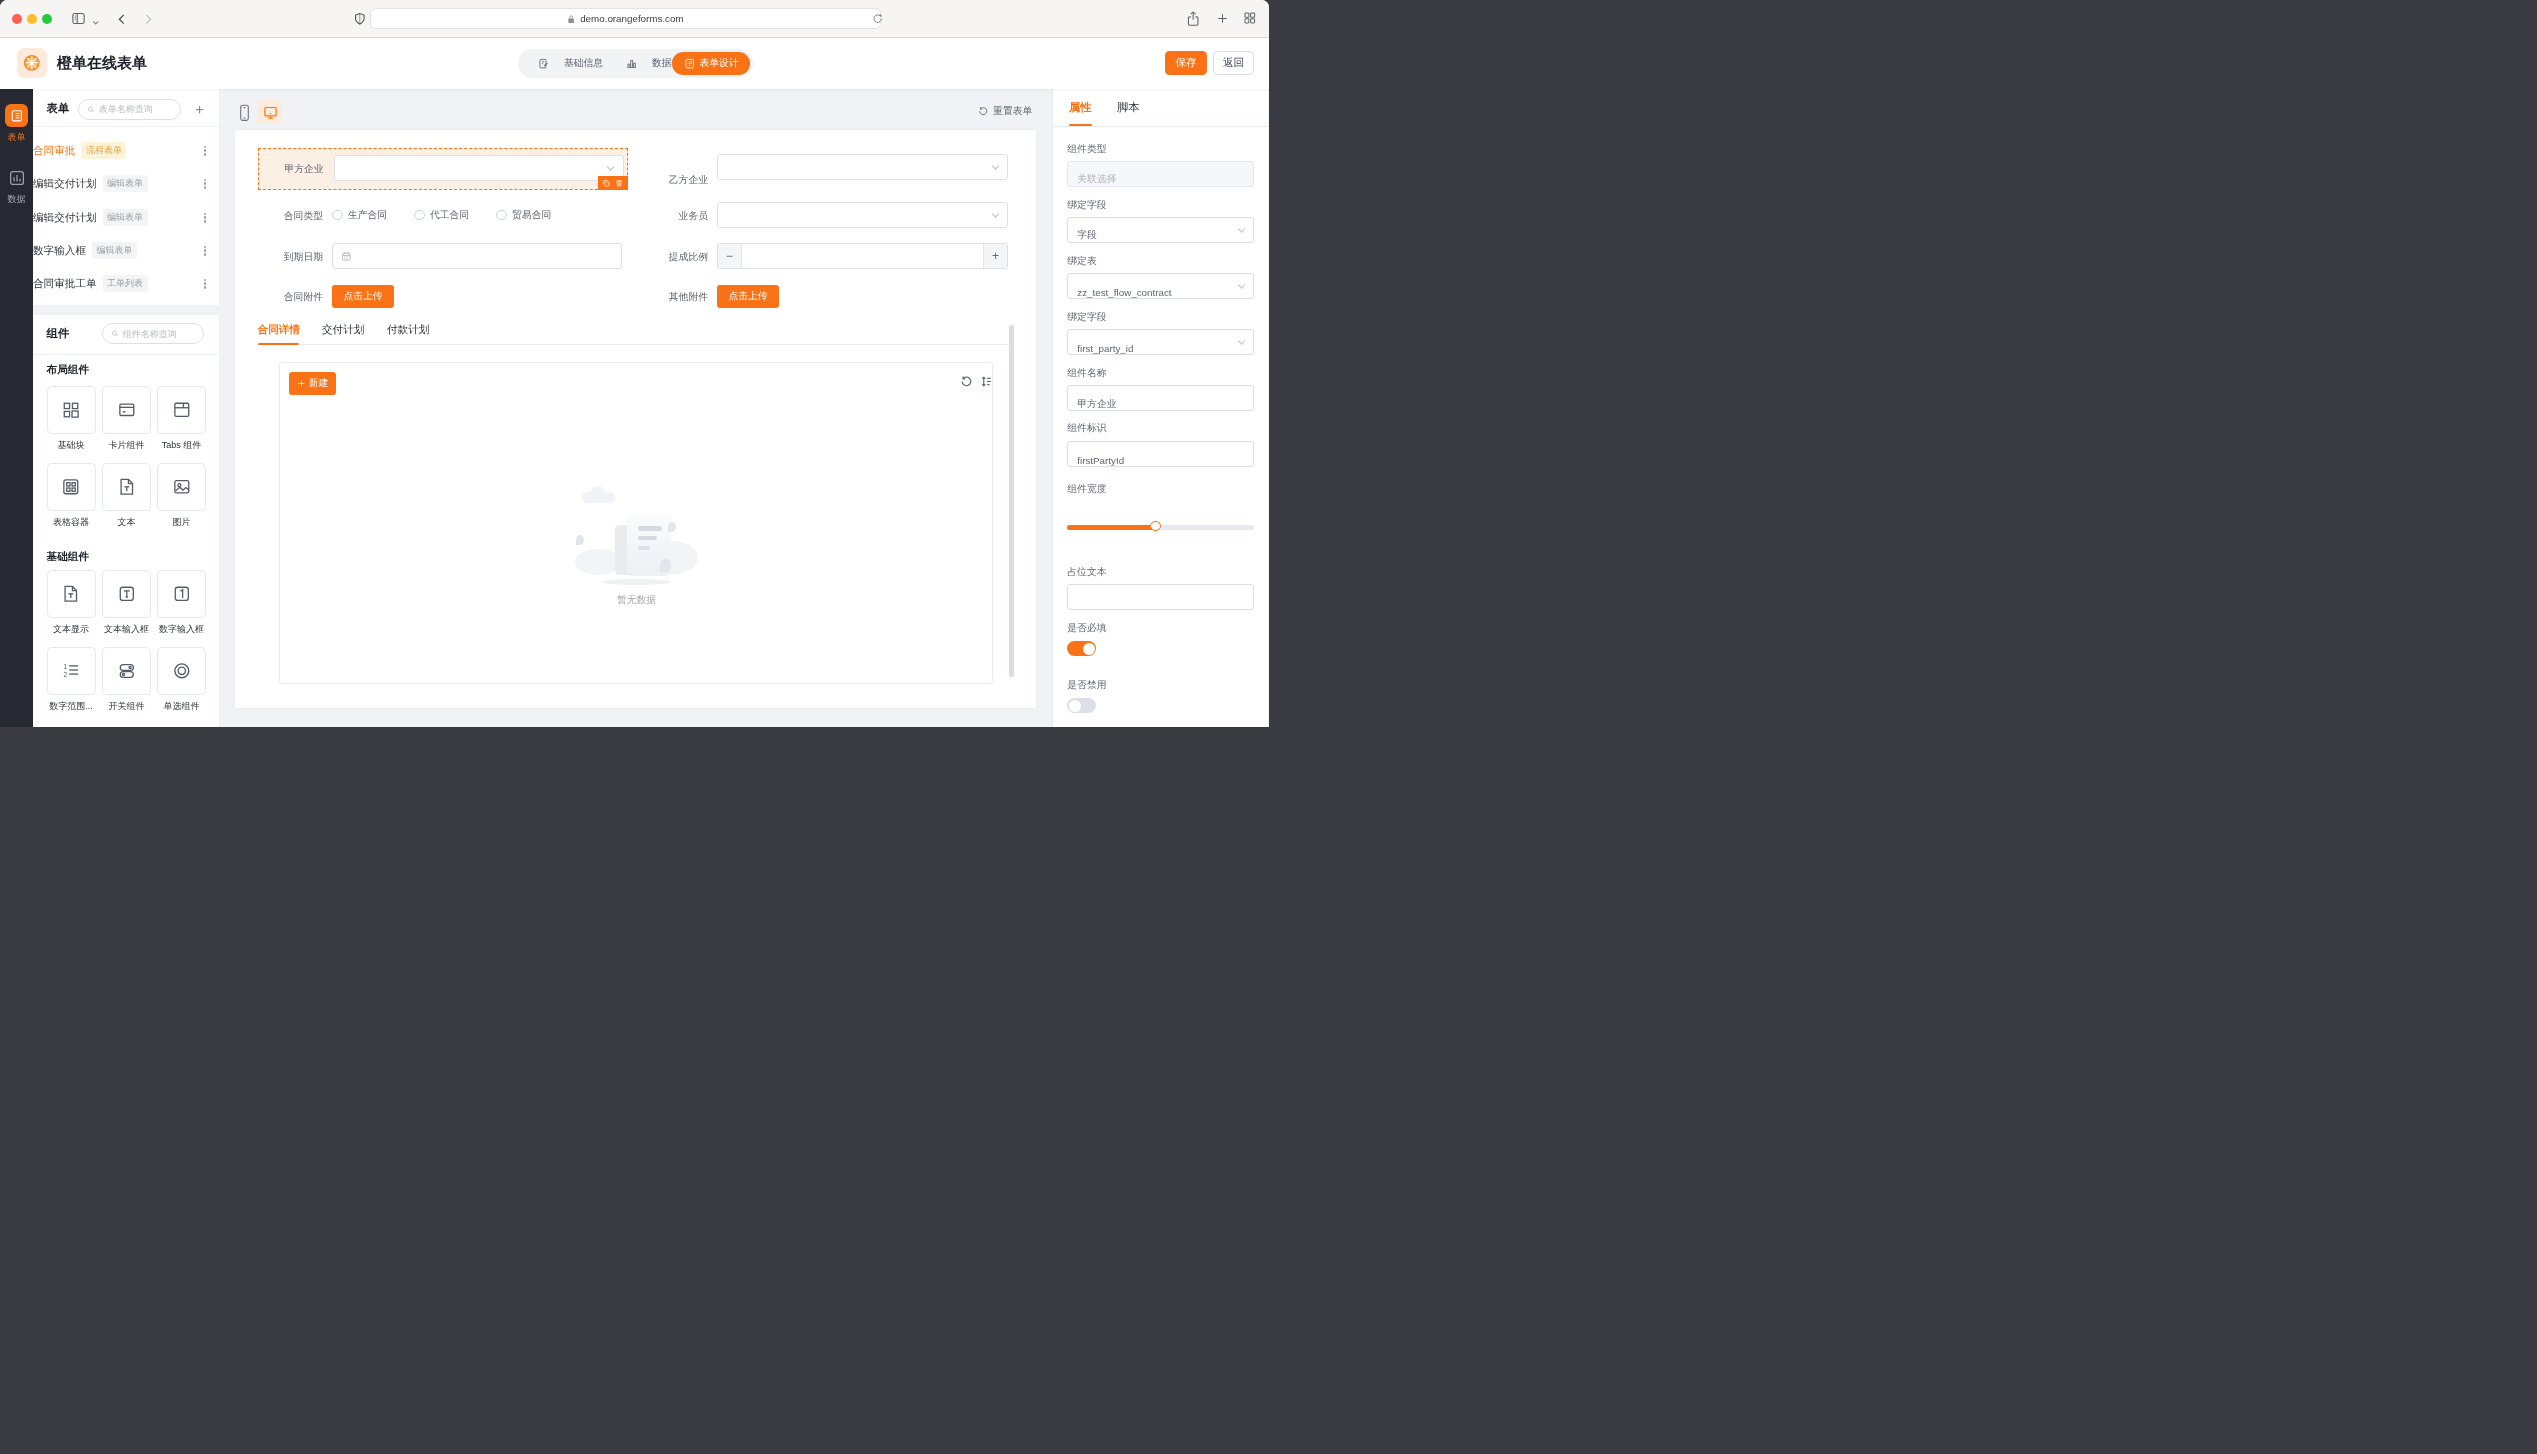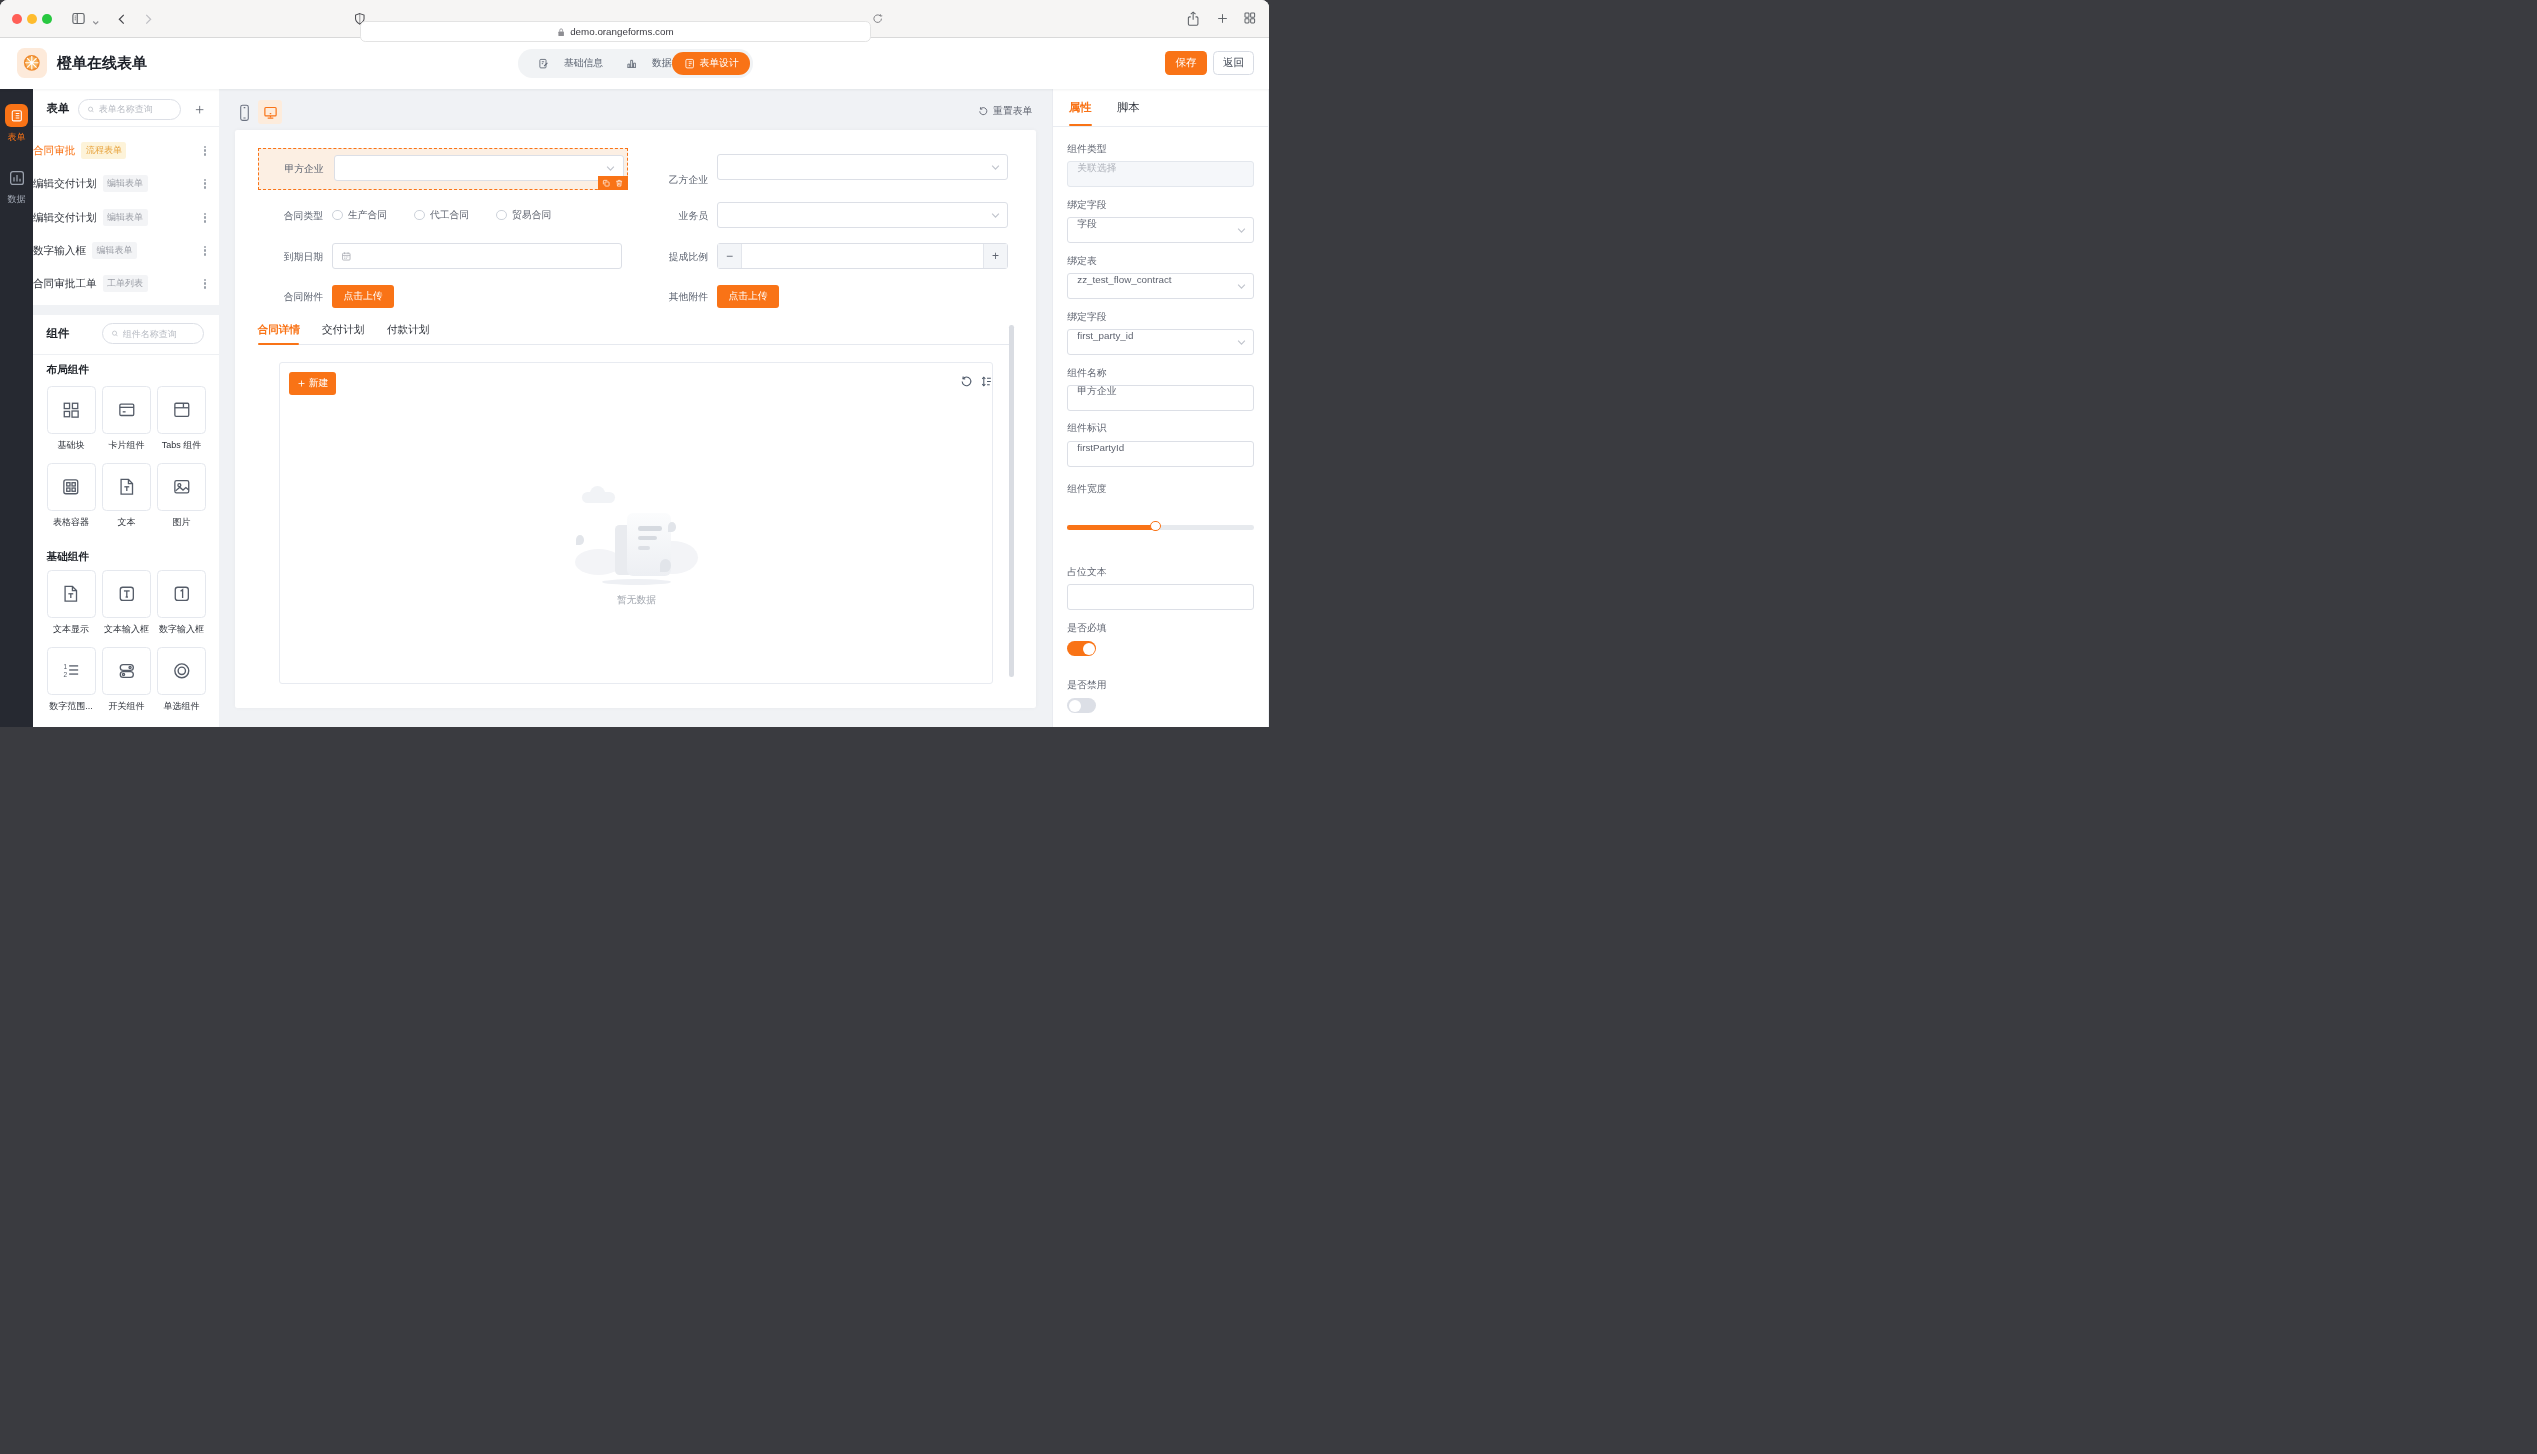--- a/index.html
+++ b/index.html
@@ -4,21 +4,21 @@
 <style>
   * { margin:0; padding:0; box-sizing:border-box; }
   html,body { background:#3a3b40; }
   body { font-family:"Liberation Sans","DejaVu Sans",sans-serif; }
   .window { position:relative; width:1269px; height:727px; background:#f0f2f5; overflow:hidden; border-radius:7.5px 7.5px 0 0; }
 
   
   .browser-bar { position:absolute; left:0; top:0; width:1269px; height:38px; background:#f6f5f4; border-bottom:0.8px solid #d9d9d9; z-index:50; }
   .traffic { position:absolute; top:14.3px; width:9.8px; height:9.8px; border-radius:50%; }
   .sicon { position:absolute; color:#5f6368; }
-  .url-field { position:absolute; left:360px; top:8.3px; width:511px; height:21px; background:#ffffff; border:0.8px solid #e3e3e3; border-radius:5.3px; display:flex; align-items:center; justify-content:center; gap:4.5px; color:#3c3c43; font-size:9.8px;margin-top:13px; }
+  .url-field { position:absolute; left:370px; top:8.3px; width:511px; height:21px; background:#ffffff; border:0.8px solid #e3e3e3; border-radius:5.3px; display:flex; align-items:center; justify-content:center; gap:4.5px; color:#3c3c43; font-size:9.8px; }
   .url-reload { position:absolute; right:7.5px; top:4.5px; }
 
   
   .app-header { position:absolute; left:0; top:38px; width:1269px; height:51px; background:#ffffff; box-shadow:0 0.8px 3px rgba(0,21,41,.08); z-index:40; }
   .logo-tile { position:absolute; left:16.6px; top:9.8px; width:30px; height:30px; border-radius:7.5px; background:#fdeada; display:flex; align-items:center; justify-content:center; }
   .app-title { position:absolute; left:57px; top:0; height:51px; display:flex; align-items:center; font-size:15px; font-weight:bold; color:#1b1f27; }
   .nav-pill { position:absolute; left:518px; top:11.3px; width:235px; height:29px; background:#f1f3f5; border-radius:14.3px; display:flex; align-items:center; }
   .nav-item { display:flex; align-items:center; gap:15px; color:#5a6270; font-size:9.8px; cursor:default; }
   .nav-item.i1 { margin-left:19.6px; }
   .nav-item.i2 { margin-left:22.6px; }
@@ -81,21 +81,21 @@
   .tbl-head span { font-size:9.8px; font-weight:600; color:#2b2f38; padding-left:9px; }
   .scrollbar-v { position:absolute; left:774px; top:195px; width:4.5px; height:352px; background:#d9dce2; border-radius:2.3px; }
 
   .empty-wrap { position:absolute; left:296px; top:127px; width:121px; height:98px; }
   .empty-text { position:absolute; left:300px; top:231px; width:113px; text-align:center; font-size:9.8px; color:#a2a7af; }
 
   
   .props { position:absolute; left:1052px; top:89px; width:216px; height:638px; background:#fff; border-left:0.8px solid #e9ebf0; z-index:20; }
   .ptab { position:absolute; top:11.3px; font-size:11.3px; }
   .plabel { position:absolute; left:14.3px; font-size:9.8px; color:#5f6470; }
-  .pinp { position:absolute; left:14.3px; width:187px; height:26px; border:0.8px solid #dcdfe6; border-radius:3px; background:#fff; font-size:9.8px; color:#5f6470; padding:0 21px 0 9px; display:flex; align-items:flex-start; }
+  .pinp { position:absolute; left:14.3px; width:187px; height:26px; border:0.8px solid #dcdfe6; border-radius:3px; background:#fff; font-size:9.8px; color:#5f6470; padding:0 21px 0 9px; display:flex; align-items:flex-end; }
   .pinp input { border:none; outline:none; width:100%; font-size:9.8px; color:#5f6470; background:transparent; font-family:inherit; }
   .pinp.disabled { background:#f5f7fa; border-color:#e3e7ed; color:#aeb2ba; }
   .slider-track { position:absolute; left:14.3px; top:436px; width:187px; height:4.5px; border-radius:2.3px; background:#e7eaee; }
   .slider-fill { position:absolute; left:0; top:0; height:4.5px; border-radius:2.3px; background:#f97316; }
   .slider-handle { position:absolute; top:-4.5px; width:10.6px; height:10.6px; border-radius:50%; background:#fff; border:1.9px solid #f97316; margin-left:-6.8px; }
   .switch { position:absolute; left:14.3px; width:29px; height:15px; border-radius:7.5px; }
   .switch .knob { position:absolute; top:1.5px; width:12px; height:12px; border-radius:50%; background:#fff; }
   .switch.on { background:#f97316; } .switch.on .knob { right:1.5px; }
   .switch.off { background:#dcdfe6; } .switch.off .knob { left:1.5px; }
 </style>

